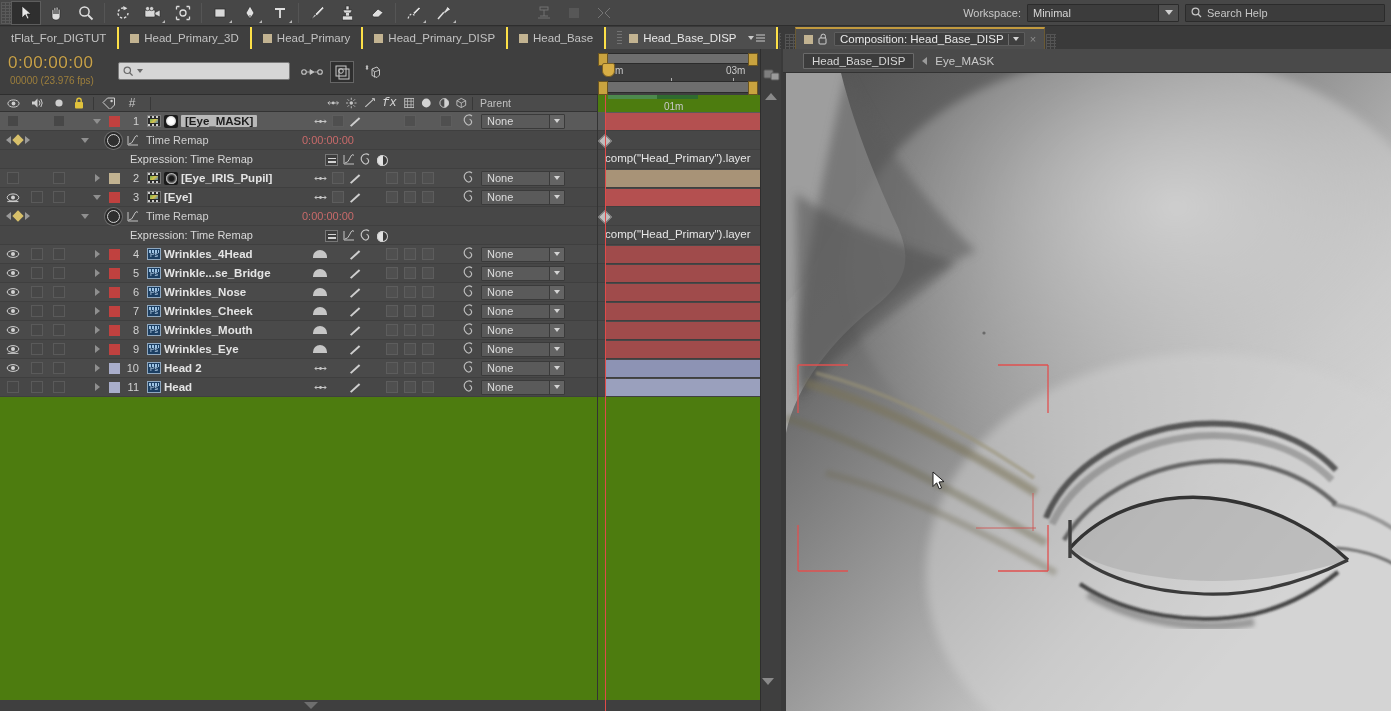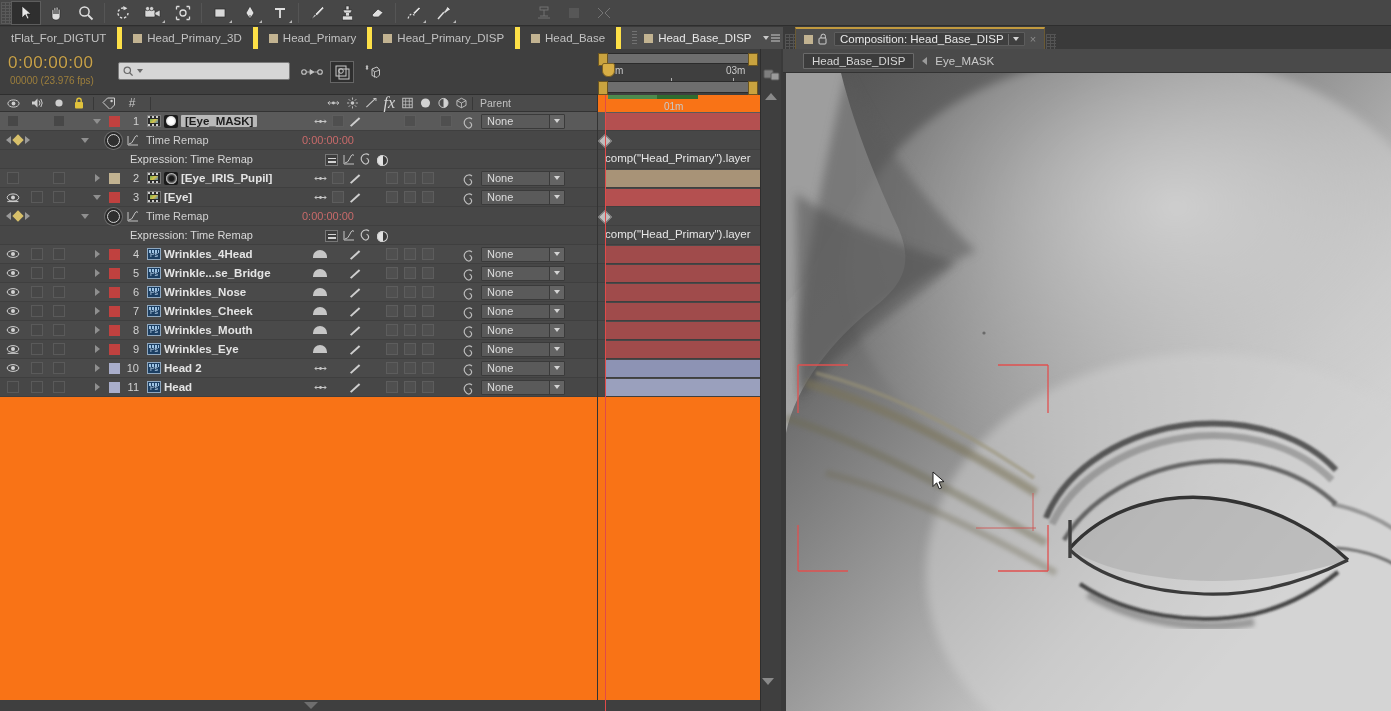--- a/index.html
+++ b/index.html
@@ -66,35 +66,35 @@
   }
 
   
   .tabstrip {
     position: absolute; left: 0; top: 26px; width: 781px; height: 23px;
     background: #3a3a3a; display: flex; align-items: flex-end;
   }
   .tab {
     height: 22px; display: flex; align-items: center; gap: 5px;
     padding: 0 11px; background: #3f3f3f;
-    border-right: 5px solid #fde047;
+    border-right: 2px solid #fde047;
     color: #c2c2c2; font-size: 11.5px; white-space: nowrap;
   }
   .tab .sw { width: 9px; height: 9px; background: #c2b391; }
   .tab.active { background: #4e4e4e; color: #e8e8e8; }
   .tab .dots {
     width: 5px; height: 14px; margin-right: 2px;
     background: repeating-linear-gradient(to bottom, #727272 0 1px, transparent 1px 3px);
   }
   .tab .menuico { margin-left: 6px; display: flex; align-items: center; gap: 2px; }
 
   
   .tl-panel {
     position: absolute; left: 0; top: 49px; width: 781px; height: 662px;
-    background: #f97316;
+    background: #4d7c0f;
   }
   .tl-header {
     position: absolute; left: 0; top: 0; width: 781px; height: 46px;
     background: #3f3f3f; border-bottom: 1px solid #2e2e2e;
   }
   .tc-big {
     position: absolute; left: 8px; top: 4px;
     color: #c8a24a; font-size: 17px; letter-spacing: .5px;
     font-family: "Liberation Sans", sans-serif; font-weight: normal;
     text-shadow: 0 0 1px rgba(0,0,0,.4);
@@ -239,21 +239,21 @@
   .sw-cell { width: 18px; height: 17px; display: flex; align-items: center; justify-content: center; }
   .sw-box { width: 12px; height: 12px; background: #4f4f4f; box-shadow: inset 0 0 0 1px #5d5d5d; }
   .sw-slash { width: 13px; height: 12px; position: relative; }
   .sw-slash::after {
     content: ''; position: absolute; left: 1px; bottom: 1px; width: 12px; height: 1.5px;
     background: #cfcfcf; transform: rotate(-42deg); transform-origin: left bottom;
   }
   .sw-hump { width: 14px; height: 8px; border-radius: 7px 7px 0 0; background: #c6c6c6; }
 
   
-  .c-parent { display: flex; align-items: flex-end; gap: 4px; }
+  .c-parent { display: flex; align-items: flex-start; gap: 4px; }
   .pick-whip { width: 16px; display:flex; align-items:center; justify-content:center; color:#bdbdbd; }
   .par-sel {
     width: 84px; height: 15px; background: #5a5a5a; border: 1px solid #3a3a3a;
     border-radius: 1px; display: flex; align-items: center; padding-left: 5px;
     color: #dcdcdc; font-size: 11px; position: relative;
   }
   .par-sel .ar {
     position: absolute; right: 0; top: 0; width: 15px; height: 13px;
     background: #646464; border-left: 1px solid #3a3a3a;
     display: flex; align-items: center; justify-content: center;
@@ -472,20 +472,36 @@
       <svg width="12" height="12" viewBox="0 0 12 12">
           <rect x="1" y="1" width="10" height="10" fill="#6e6e6e"></rect>
         </svg>
     </div>
     <div class="tool dim">
       <svg width="16" height="14" viewBox="0 0 16 14">
           <path d="M2 2 L7 7 L2 12M14 2 L9 7 L14 12" stroke="#b6b6b6" stroke-width="1" fill="none"></path>
         </svg>
     </div>
 
+    <div class="ws-wrap">
+      <span class="ws-label">Workspace:</span>
+      <div class="ws-select">
+        <span>Minimal</span>
+        <span class="arrowbox">
+            <span class="caret-dn"></span>
+          </span>
+      </div>
+      <div class="search-help">
+        <svg width="11" height="11" viewBox="0 0 11 11">
+            <circle cx="4.5" cy="4.5" r="3.4" fill="none" stroke="#c6c6c6" stroke-width="1.2"></circle>
+            <line x1="7" y1="7" x2="10" y2="10" stroke="#c6c6c6" stroke-width="1.3"></line>
+          </svg>
+        <span>Search Help</span>
+      </div>
+    </div>
   </div>
 
   <div class="tabstrip">
     <div class="tab">
       <span class="lbl">tFlat_For_DIGTUT</span>
     </div>
     <div class="tab">
       <span class="sw"></span>
       <span>Head_Primary_3D</span>
     </div>
@@ -614,21 +630,21 @@
             <circle cx="7" cy="5" r="1.6" fill="#c6c6c6"></circle>
           </svg>
         <svg width="12" height="12" viewBox="0 0 12 12">
             <circle cx="6" cy="6" r="2" fill="#c6c6c6"></circle>
             <path d="M6 0v2.4M6 9.6V12M0 6h2.4M9.6 6H12M1.8 1.8 L3.5 3.5M8.5 8.5 L10.2 10.2M10.2 1.8 L8.5 3.5M3.5 8.5 L1.8 10.2" stroke="#c6c6c6" stroke-width="1"></path>
           </svg>
         <svg width="13" height="12" viewBox="0 0 13 12">
             <path d="M1.5 10.5 L11 1.5" stroke="#c6c6c6" stroke-width="1.3"></path>
             <path d="M9.2 1 L12 1 L12 3.8" stroke="#c6c6c6" stroke-width="1.1" fill="none"></path>
           </svg>
-        <span style="font-style:italic;font-size:16px;color:#d6d6d6;font-family:Liberation Serif, serif;">fx</span>
+        <span style="font-style:italic;font-size:12px;color:#d6d6d6;font-family:Liberation Mono, monospace;">fx</span>
         <svg width="12" height="12" viewBox="0 0 12 12">
             <rect x=".8" y=".8" width="10.4" height="10.4" fill="none" stroke="#c6c6c6" stroke-width="1"></rect>
             <path d="M4 1v10M8 1v10M1 4h10M1 8h10" stroke="#c6c6c6" stroke-width=".8"></path>
           </svg>
         <svg width="12" height="12" viewBox="0 0 12 12">
             <circle cx="6" cy="6" r="5" fill="#d2d2d2"></circle>
             <path d="M6 1 A5 5 0 016 11 A3 3 0 006 1" fill="#6a6a6a"></path>
           </svg>
         <svg width="12" height="12" viewBox="0 0 12 12">
             <circle cx="6" cy="6" r="5" fill="none" stroke="#d2d2d2" stroke-width="1"></circle>

